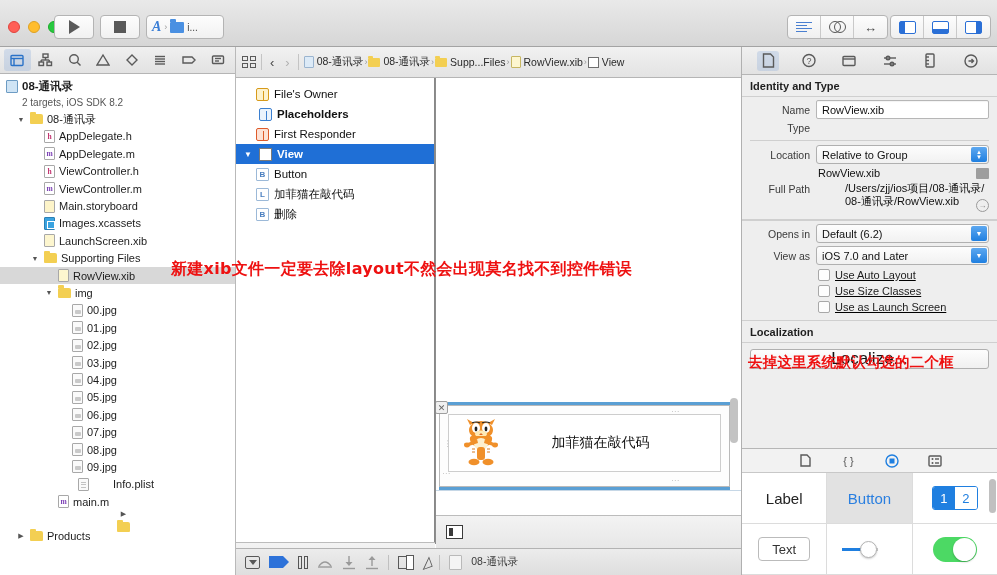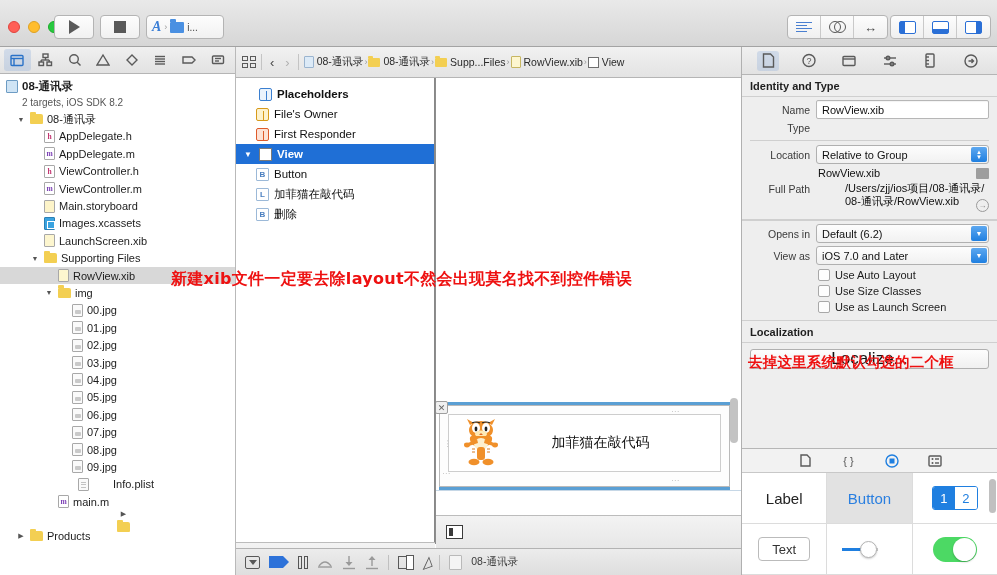--- a/index.html
+++ b/index.html
@@ -318,21 +318,21 @@
     position:absolute; right:1px; top:1px; bottom:1px; width:16px; border-radius:2px;
     background: linear-gradient(#5da8f0,#1f7fe0);
     display:flex; align-items:center; justify-content:center; color:#fff; font-size:7px;
   }
   .plainrow { display:flex; align-items:center; gap:6px; margin: 2px 8px 2px 0; }
   .plaintext { font-size:11px; color:#111; }
   .fullpath { font-size:11px; color:#111; line-height:13px; word-break:break-all; }
   .folder-mini { width:13px; height:11px; background:#9e9e9e; border-radius:1px; flex:none; }
   .circ-arrow { width:13px; height:13px; border-radius:50%; border:1.3px solid #9a9a9a; flex:none;
                 display:flex; align-items:center; justify-content:center; font-size:8px; color:#8a8a8a; }
-  .cbrow { display:flex; align-items:center; gap:5px; margin: 4px 0 4px 76px; }
+  .cbrow { display:flex; align-items:center; gap:5px; margin: 4px 0 4px 76px; text-decoration: underline; }
   .cbox { width:12px; height:12px; background:#fdfdfd; border:1px solid #a8a8a8; border-radius:2px; flex:none; }
   .cblabel { font-size:11px; color:#1c1c1c; }
   .btn-wide {
     margin: 6px 8px; height: 20px; background: linear-gradient(#fdfdfd,#f0f0f0);
     border:1px solid #b0b0b0; border-radius:3px; display:flex; align-items:center;
     justify-content:center; font-size:17px; color:#111;
   }
 
   
   #library {
@@ -362,21 +362,21 @@
   .switch { width:44px; height:25px; border-radius:13px; background:#4cd964; position:relative; }
   .switch .k { position:absolute; right:1px; top:1px; width:23px; height:23px; border-radius:50%;
                background:#fff; box-shadow:0 1px 2px rgba(0,0,0,.25); }
   #lib-scroll { position:absolute; right:2px; top:30px; width:7px; height:34px; background:#c0c0c0; border-radius:4px; }
 
   
   .annot {
     position:absolute; color:#ee1111; font-weight:bold; white-space:nowrap; z-index: 20;
     font-family: "DejaVu Sans", "Liberation Sans", sans-serif;
   }
-  #annot-layout { left: 171px; top: 269px; font-size: 16px; letter-spacing: .3px; }
+  #annot-layout { left: 171px; top: 259px; font-size: 16px; letter-spacing: .3px; }
   #annot-checkbox { left: 748px; top: 353px; font-size: 14.5px; letter-spacing: .2px; }
 </style>
 </head>
 <body>
 
 <div id="app">
 
   <div class="titlebar">
     <div class="traffic">
       <div class="tl r"></div>
@@ -620,28 +620,28 @@
             <span class="tw closed"></span>
             <span class="folder-ic"></span>
             <span class="nm">Products</span>
           </div>
         </div>
     </div>
   </div>
 
   <div id="outline">
     <div id="outline-body">
+        <div class="orow" style="padding-left: 20px;">
+          <span class="cube owner"></span>
+          <span>File's Owner</span>
+        </div>
         <div class="orow" style="padding-left: 6px; font-weight: bold;">
           <span class="otw"></span>
           <span class="cube"></span>
           <span>Placeholders</span>
-        </div>
-        <div class="orow" style="padding-left: 20px;">
-          <span class="cube owner"></span>
-          <span>File's Owner</span>
         </div>
         <div class="orow" style="padding-left: 20px;">
           <span class="cube resp"></span>
           <span>First Responder</span>
         </div>
         <div class="orow sel" style="padding-left: 6px;">
           <span class="otw">▼</span>
           <span class="view-sq"></span>
           <span>View</span>
         </div>

